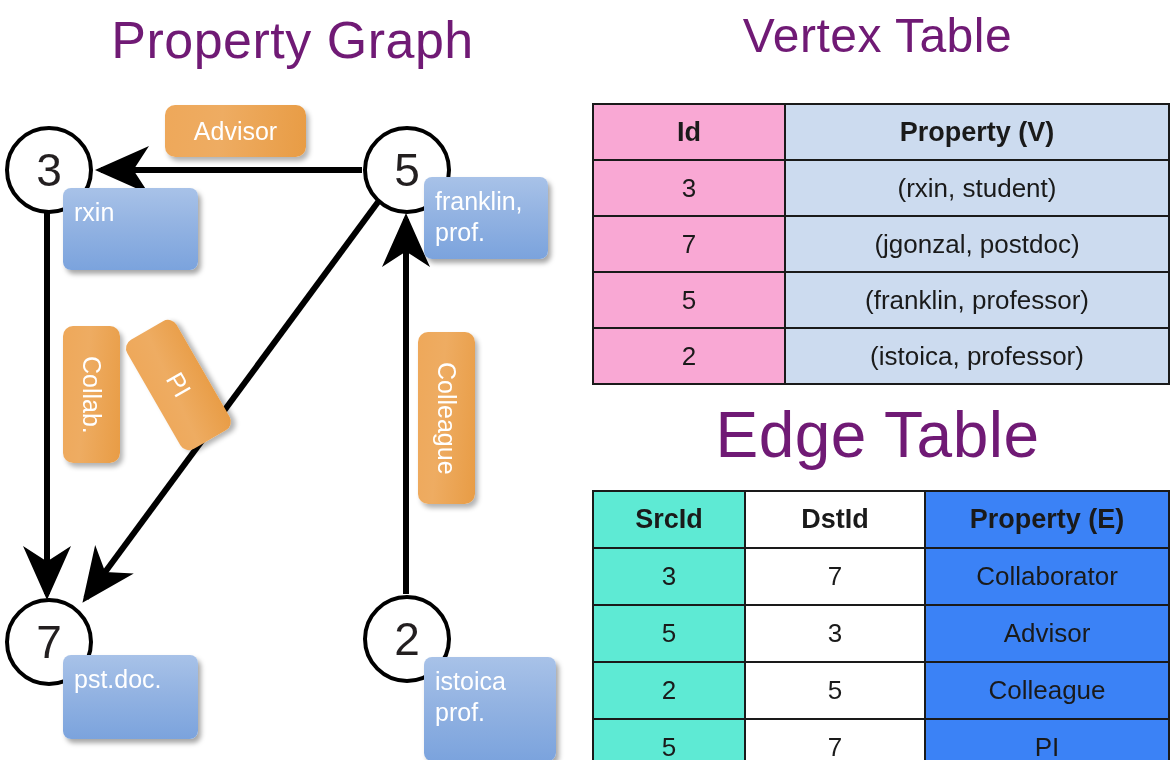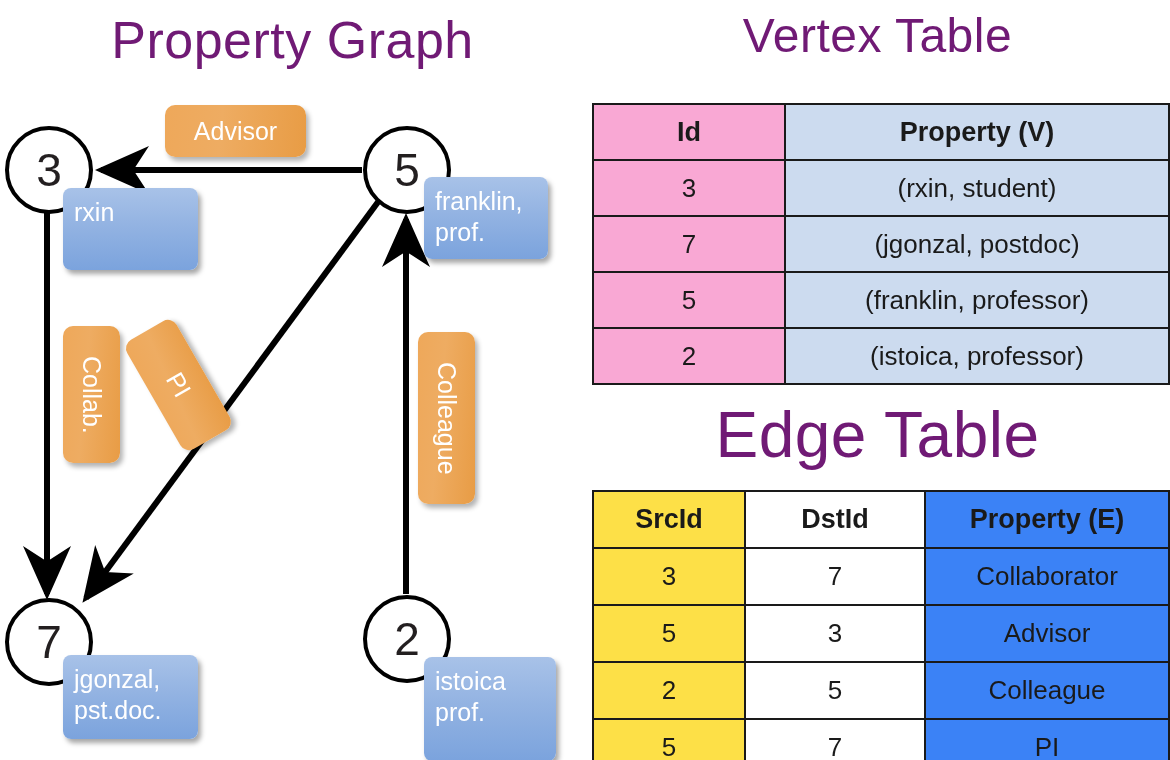--- a/index.html
+++ b/index.html
@@ -39,21 +39,21 @@
   table{position:absolute;border-collapse:collapse;table-layout:fixed;}
   table td,table th{border:2px solid #1a1a1a;font-weight:400;
         text-align:center;font-size:26px;color:#1a1a1a;padding:0;}
   table th{font-weight:bold;font-size:27px;}
 
   #vertex-table{left:592px;top:103px;width:578px;}
   #vertex-table .c-id{width:190px;background:#f9a8d4;height:54px;}
   #vertex-table .c-prop{background:#ccdbef;height:54px;}
 
   #edge-table{left:592px;top:490px;width:578px;}
-  #edge-table .c-src{width:150px;background:#fde047;height:55px;}
+  #edge-table .c-src{width:150px;background:#5eead4;height:55px;}
   #edge-table .c-dst{width:178px;background:#ffffff;height:55px;margin-top:27px;}
   #edge-table .c-eprop{background:#3b82f6;height:55px;}
 </style>
 </head>
 <body>
 
 <div class="title" id="pg-title">Property Graph</div>
 <div class="title" id="vt-title">Vertex Table</div>
 <div class="title" id="et-title">Edge Table</div>
 
@@ -83,21 +83,20 @@
   <div class="vbox" style="left:63px;top:188px;width:135px;height:82px;">
     <div>rxin</div>
   </div>
 
   <div class="vbox" style="left:424px;top:177px;width:124px;height:82px;">
     <div>franklin,</div>
     <div>prof.</div>
   </div>
 
   <div class="vbox" style="left:63px;top:655px;width:135px;height:84px;">
-    <div>jgonzal,</div>
     <div>pst.doc.</div>
   </div>
 
   <div class="vbox" style="left:424px;top:657px;width:132px;height:104px;">
     <div>istoica</div>
     <div>prof.</div>
   </div>
 
   <div class="ebox" style="left:165px;top:105px;width:141px;height:52px;">Advisor</div>
 

